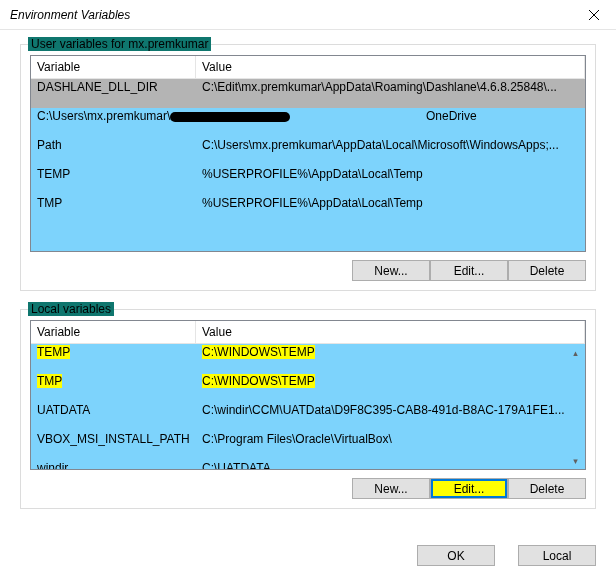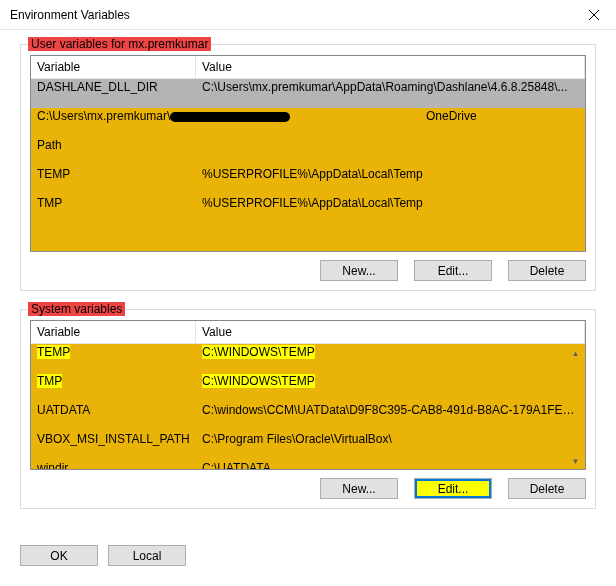--- a/index.html
+++ b/index.html
@@ -1,43 +1,43 @@
 <!DOCTYPE html>
 <html><head>
 <meta charset="utf-8">
 <style>
 * { box-sizing: border-box; margin: 0; padding: 0; font-family: 'Segoe UI', Tahoma, sans-serif; font-size: 12px; }
 body { background: #fff; width: 616px; height: 586px; overflow: hidden; }
 .titlebar { height: 30px; display: flex; align-items: center; justify-content: space-between; padding-left: 10px; background: #fff; border-bottom: 1px solid #e5e5e5; }
-.titlebar-title { font-size: 12px; color: #000; }
+.titlebar-title { font-size: 12px; color: #000; font-style: italic; }
 .titlebar-close { width: 45px; height: 30px; display: flex; align-items: center; justify-content: center; cursor: pointer; }
 .titlebar-close svg { width: 10px; height: 10px; }
 .content { padding: 14px 20px 10px 20px; }
 .groupbox { border: 1px solid #dcdcdc; border-radius: 0; padding: 10px 9px 9px 9px; margin-bottom: 18px; position: relative; }
-.groupbox-label { position: absolute; top: -8px; left: 7px; background: #ef4444; padding: 0 3px; font-size: 12px; color: #000; }
-.table-container { border: 1px solid #828790; background: #eab308; height: 197px; overflow: hidden; position: relative; }
+.groupbox-label { position: absolute; top: -8px; left: 7px; background: #0f766e; padding: 0 3px; font-size: 12px; color: #000; }
+.table-container { border: 1px solid #828790; background: #7dd3fc; height: 197px; overflow: hidden; position: relative; }
 .table-container.sys { height: 150px; }
 .table-header { display: flex; border-bottom: 1px solid #e5e5e5; height: 23px; }
 .th { padding: 4px 6px; font-size: 12px; color: #000; border-right: 1px solid #e5e5e5; background: #fff; }
 .th.var { width: 165px; flex-shrink:0;}
 .th.val { flex: 1; }
 .table-body { }
 .row { display: flex; height: 29px; }
 .row.selected { background: #b4b4b4; }
 .td { padding: 1px 6px; font-size: 12px; color: #000; white-space: nowrap; overflow: hidden; text-overflow: ellipsis; }
 .td.var { width: 165px; flex-shrink:0;}
 .td.val { flex: 1; overflow:hidden;}
 .hl-span { background: #ffff00; padding: 0; }
 .redact { display:inline-block; width:120px; height:10px; background:#000; border-radius:5px; vertical-align:middle;}
 .scroll-indicator { position: absolute; right: 1px; top: 24px; width: 17px; bottom: 1px; display:flex; flex-direction:column; justify-content:space-between; align-items:center;}
 .scroll-btn { width:15px; height:15px; display:flex; align-items:center; justify-content:center; color:#606060; font-size:9px;}
-.btn-row { display: flex; justify-content: flex-end; gap: 16px; margin-top: 8px; align-items: flex-end; }
+.btn-row { display: flex; justify-content: flex-end; gap: 0; margin-top: 8px; align-items: flex-end; }
 .btn { width: 78px; height: 21px; border: 1px solid #adadad; background: #e1e1e1; font-size: 12px; color: #000; cursor: pointer; display:flex; align-items:center; justify-content:center; }
 .btn.hl-btn { background: #ffff00; outline: 2px solid #0078d7; outline-offset: -3px; }
-.dialog-btns { display: flex; gap: 10px; padding: 8px 20px 12px 20px; }
+.dialog-btns { display: flex; justify-content: flex-end; gap: 23px; padding: 8px 20px 12px 20px; }
 </style>
 </head>
 <body>
 
 <div class="titlebar">
   <span class="titlebar-title">Environment Variables</span>
   <div class="titlebar-close">
     <svg viewBox="0 0 10 10">
         <path d="M0 0 L10 10 M10 0 L0 10" stroke="#000" stroke-width="1"></path>
       </svg>
@@ -49,65 +49,66 @@
   <div class="groupbox">
     <span class="groupbox-label">User variables for mx.premkumar</span>
     <div class="table-container">
       <div class="table-header">
         <div class="th var">Variable</div>
         <div class="th val">Value</div>
       </div>
       <div class="table-body">
         <div class="row selected">
           <div class="td var">DASHLANE_DLL_DIR</div>
-          <div class="td val">C:\Users\mx.premkumar\AppData\Roaming\Dashlane\4.6.8.25848\...</div>
+          <div class="td val">C:\Edit\mx.premkumar\AppData\Roaming\Dashlane\4.6.8.25848\...</div>
         </div>
         <div class="row">
           <div class="td val"><span>C:\Users\mx.premkumar\</span><span class="redact"></span></div>
           <div class="td var">OneDrive</div>
         </div>
         <div class="row">
           <div class="td var">Path</div>
+          <div class="td val">C:\Users\mx.premkumar\AppData\Local\Microsoft\WindowsApps;...</div>
         </div>
         <div class="row">
           <div class="td var">TEMP</div>
           <div class="td val">%USERPROFILE%\AppData\Local\Temp</div>
         </div>
         <div class="row">
           <div class="td var">TMP</div>
           <div class="td val">%USERPROFILE%\AppData\Local\Temp</div>
         </div>
       </div>
     </div>
     <div class="btn-row">
       <button class="btn">New...</button>
       <button class="btn">Edit...</button>
       <button class="btn">Delete</button>
     </div>
   </div>
 
   <div class="groupbox">
-    <span class="groupbox-label">System variables</span>
+    <span class="groupbox-label">Local variables</span>
     <div class="table-container sys">
       <div class="table-header">
         <div class="th var">Variable</div>
         <div class="th val">Value</div>
       </div>
       <div class="table-body">
         <div class="row">
           <div class="td var"><span class="hl-span">TEMP</span></div>
           <div class="td val"><span class="hl-span">C:\WINDOWS\TEMP</span></div>
         </div>
         <div class="row">
           <div class="td var"><span class="hl-span">TMP</span></div>
           <div class="td val"><span class="hl-span">C:\WINDOWS\TEMP</span></div>
         </div>
         <div class="row">
           <div class="td var">UATDATA</div>
-          <div class="td val">C:\windows\CCM\UATData\D9F8C395-CAB8-491d-B8AC-179A1FE1...</div>
+          <div class="td val">C:\windir\CCM\UATData\D9F8C395-CAB8-491d-B8AC-179A1FE1...</div>
         </div>
         <div class="row">
           <div class="td var">VBOX_MSI_INSTALL_PATH</div>
           <div class="td val">C:\Program Files\Oracle\VirtualBox\</div>
         </div>
         <div class="row">
           <div class="td var">windir</div>
           <div class="td val">C:\UATDATA</div>
         </div>
       </div>

